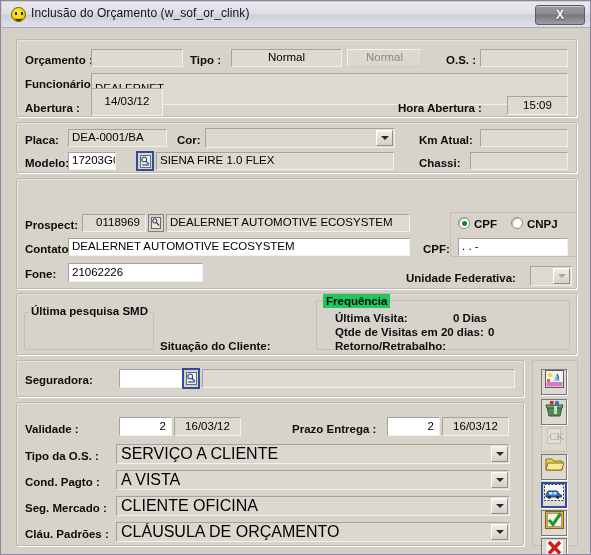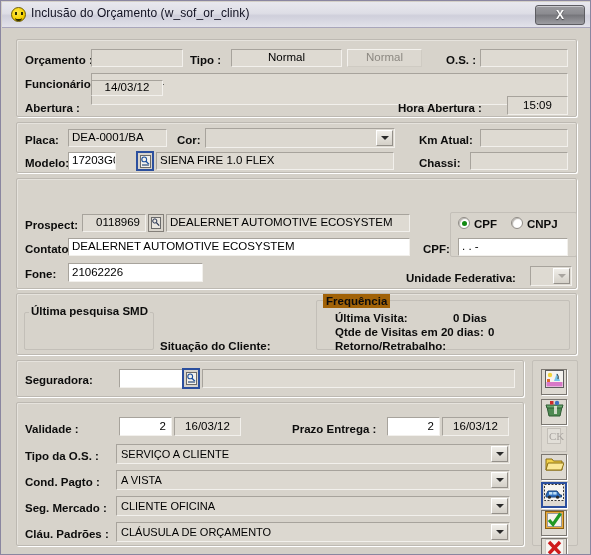--- a/index.html
+++ b/index.html
@@ -135,22 +135,22 @@
   .fld.disabled { color: #8c8881; }
 
   
   .ddl {
     position: absolute;
     box-sizing: border-box;
     background: #dcd8d0;
     border: 1px solid #a7a39c;
     border-right-color: #f2f0ec;
     border-bottom-color: #f2f0ec;
-    display: flex; align-items: center;
-    font-size: 11px; color: #000;
+    display: flex; 
+    font-size: 16px; color: #000;
     padding-left: 4px;
     white-space: nowrap; overflow: hidden;
   }
   .ddl .arrowbox {
     position: absolute;
     right: 1px; top: 1px; bottom: 1px;
     width: 17px;
     background: linear-gradient(to bottom, #f0eee9, #d4d0c8);
     border: 1px solid #ffffff;
     border-right-color: #94908a;
@@ -242,21 +242,21 @@
     <div class="fld ro ctr" style="left:229px; top:21px; width:111px; height:18px;">Normal</div>
     <div class="fld flat ctr disabled" style="left:345px; top:21px; width:75px; height:18px;">Normal</div>
 
     <div class="lbl" style="left:444px; top:25px;">O.S. :</div>
     <div class="fld ro" style="left:478px; top:21px; width:88px; height:18px;"></div>
 
     <div class="lbl" style="left:23px; top:49px;">Funcionário :</div>
     <div class="fld ro" style="left:89px; top:45px; width:477px; height:32px;">DEALERNET</div>
 
     <div class="lbl" style="left:23px; top:73px;">Abertura :</div>
-    <div class="fld ro ctr" style="left:89px; top:52px; width:72px; height:16px;">14/03/12</div>
+    <div class="fld ro ctr" style="left:89px; top:60px; width:72px; height:28px;">14/03/12</div>
 
     <div class="lbl" style="left:396px; top:73px;">Hora Abertura :</div>
     <div class="fld ro ctr" style="left:505px; top:68px; width:61px; height:19px;">15:09</div>
 
     <div class="panel" style="left:14px; top:94px; width:561px; height:51px;">
     </div>
 
     <div class="lbl" style="left:23px; top:105px;">Placa:</div>
     <div class="fld ro" style="left:66px; top:101px; width:99px; height:18px;">DEA-0001/BA</div>
 
@@ -320,21 +320,21 @@
     </div>
 
     <div class="panel" style="left:14px; top:265px; width:561px; height:62px;">
     </div>
     <div class="groupbox" style="left:22px; top:284px; width:130px; height:38px;"></div>
     <div class="lbl" style="left:27px; top:276px; background:#d7d3cb; padding:0 2px;">Última pesquisa SMD</div>
 
     <div class="lbl" style="left:158px; top:311px;">Situação do Cliente:</div>
 
     <div class="groupbox" style="left:314px; top:272px; width:254px; height:50px;"></div>
-    <div class="lbl" style="left:321px; top:266px; background:#a16207; padding:0 3px;">Frequência</div>
+    <div class="lbl" style="left:321px; top:266px; background:#22c55e; padding:0 3px;">Frequência</div>
     <div class="lbl" style="left:333px; top:283px;">Última Visita:</div>
     <div class="lbl" style="left:403px; top:283px;margin-left:48px;">0 Dias</div>
     <div class="lbl" style="left:333px; top:297px;">Qtde de Visitas em 20 dias:</div>
     <div class="lbl" style="left:486px; top:297px;">0</div>
     <div class="lbl" style="left:333px; top:311px;">Retorno/Retrabalho:</div>
 
     <div class="panel" style="left:14px; top:332px; width:508px; height:37px;">
     </div>
     <div class="lbl" style="left:23px; top:345px;">Seguradora:</div>
     <div class="fld rw" style="left:117px; top:341px; width:66px; height:19px;"></div>

